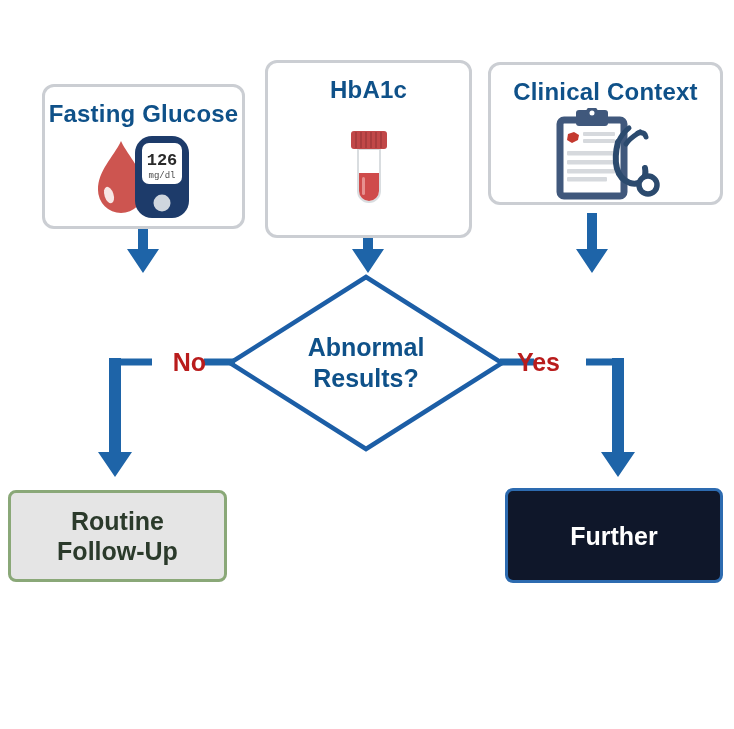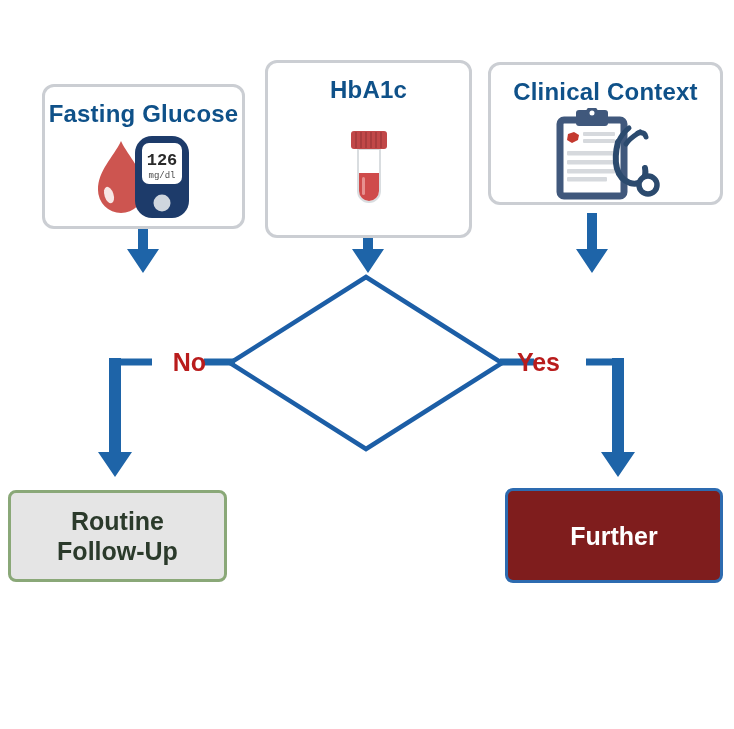--- a/index.html
+++ b/index.html
@@ -29,21 +29,21 @@
     position:absolute;border-radius:8px;box-sizing:border-box;
     display:flex;flex-direction:column;align-items:center;justify-content:center;
     font-size:25px;font-weight:700;line-height:30px;text-align:center;
   }
   .outcome-routine{
     left:8px;top:490px;width:219px;height:92px;
     background:#e5e5e5;border:3px solid #8aa878;color:#2b3a2b;
   }
   .outcome-further{
     left:505px;top:488px;width:218px;height:95px;
-    background:#7f1d1d;border:3px solid #2d6bb0;color:#ffffff;
+    background:#0f172a;border:3px solid #2d6bb0;color:#ffffff;
   }
   .meter-value{font-size:17px;font-weight:700;fill:#2a2a2a;}
   .meter-unit{font-size:9px;fill:#4a4a4a;}
 </style>
 </head>
 <body>
 
 <div class="stage">
 
   <svg class="overlay" viewBox="0 0 734 729" xmlns="http://www.w3.org/2000/svg">
@@ -126,20 +126,24 @@
           <path stroke-width="6" d="M68,34 C63,54 66,70 80,75 C91,78 97,70 95,60"></path>
           <path stroke-width="5" d="M68,34 C71,28 74,24 79,20"></path>
           <path stroke-width="5" d="M90,24 C84,28 80,30 76,36"></path>
           <path stroke-width="5" d="M88,25 C92,24 95,25 96,29"></path>
         </g>
         <circle cx="98" cy="77" r="9" fill="#ffffff" stroke="#2b4a6e" stroke-width="5.5"></circle>
       </svg>
     </div>
   </div>
 
+  <div class="decision-text">
+    <div>Abnormal</div>
+    <div>Results?</div>
+  </div>
 
   <div class="branch-label label-no">No</div>
   <div class="branch-label label-yes">Yes</div>
 
   <div class="outcome outcome-routine">
     <div>Routine</div>
     <div>Follow-Up</div>
   </div>
   <div class="outcome outcome-further">
     <div>Further</div>

